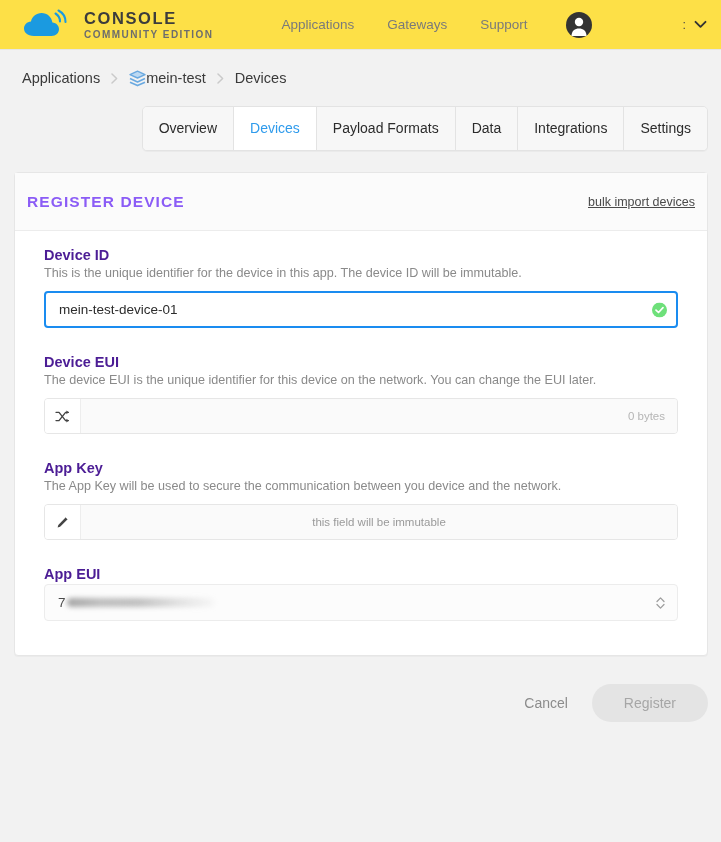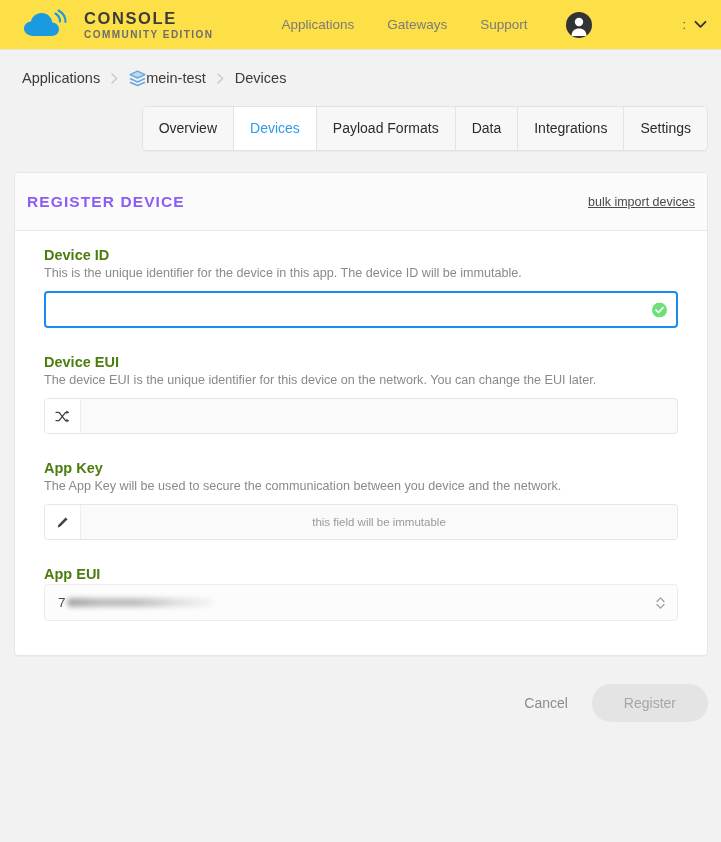--- a/index.html
+++ b/index.html
@@ -152,21 +152,21 @@
     text-decoration: underline;
     cursor: pointer;
   }
   .card-body { padding: 16px 29px 30px 29px; }
 
   
   .field { margin-bottom: 4px; }
   .field-label {
     font-size: 14.5px;
     font-weight: bold;
-    color: #4d7c0f;
+    color: #4c1d95;
     display: block;
     margin-bottom: 2px;
   }
   .field-desc {
     font-size: 12.6px;
     color: #8a8a8a;
     display: block;
     margin-bottom: 9px;
     line-height: 1.35;
   }
@@ -409,20 +409,21 @@
     <span class="card-title">REGISTER DEVICE</span>
     <a class="bulk-link">bulk import devices</a>
   </div>
 
   <div class="card-body">
 
     <div class="field">
       <span class="field-label">Device ID</span>
       <span class="field-desc">This is the unique identifier for the device in this app. The device ID will be immutable.</span>
       <div class="input-focus">
+        <input type="text" value="mein-test-device-01" style="">
         <span class="check-badge">
           <svg viewBox="0 0 15 15">
             <circle cx="7.5" cy="7.5" r="7.5" fill="#6ee07a"></circle>
             <path d="M4 7.6 L6.5 10 L11 5.2" stroke="#ffffff" stroke-width="1.7" fill="none" stroke-linecap="round" stroke-linejoin="round"></path>
           </svg>
         </span>
       </div>
     </div>
 
     <div class="field">
@@ -431,20 +432,24 @@
       <div class="input-group">
         <div class="input-addon">
           <span>
             <svg class="addon-icon" viewBox="0 0 15 15">
               <path d="M1 3.3 H4 L10.6 11.6 H13.4" stroke="#444" stroke-width="1.35" fill="none" stroke-linecap="round" stroke-linejoin="round"></path>
               <path d="M1 11.6 H4 L10.6 3.3 H13.4" stroke="#444" stroke-width="1.35" fill="none" stroke-linecap="round" stroke-linejoin="round"></path>
               <path d="M11.4 1.4 L13.8 3.3 L11.4 5.2 Z" fill="#444"></path>
               <path d="M11.4 9.7 L13.8 11.6 L11.4 13.5 Z" fill="#444"></path>
             </svg>
           </span>
+        </div>
+        <div class="gfield">
+          <input type="text" value="" style="">
+          <span class="bytes-count">0 bytes</span>
         </div>
       </div>
     </div>
 
     <div class="field">
       <span class="field-label">App Key</span>
       <span class="field-desc">The App Key will be used to secure the communication between you device and the network.</span>
       <div class="input-group">
         <div class="input-addon">
           <span>

